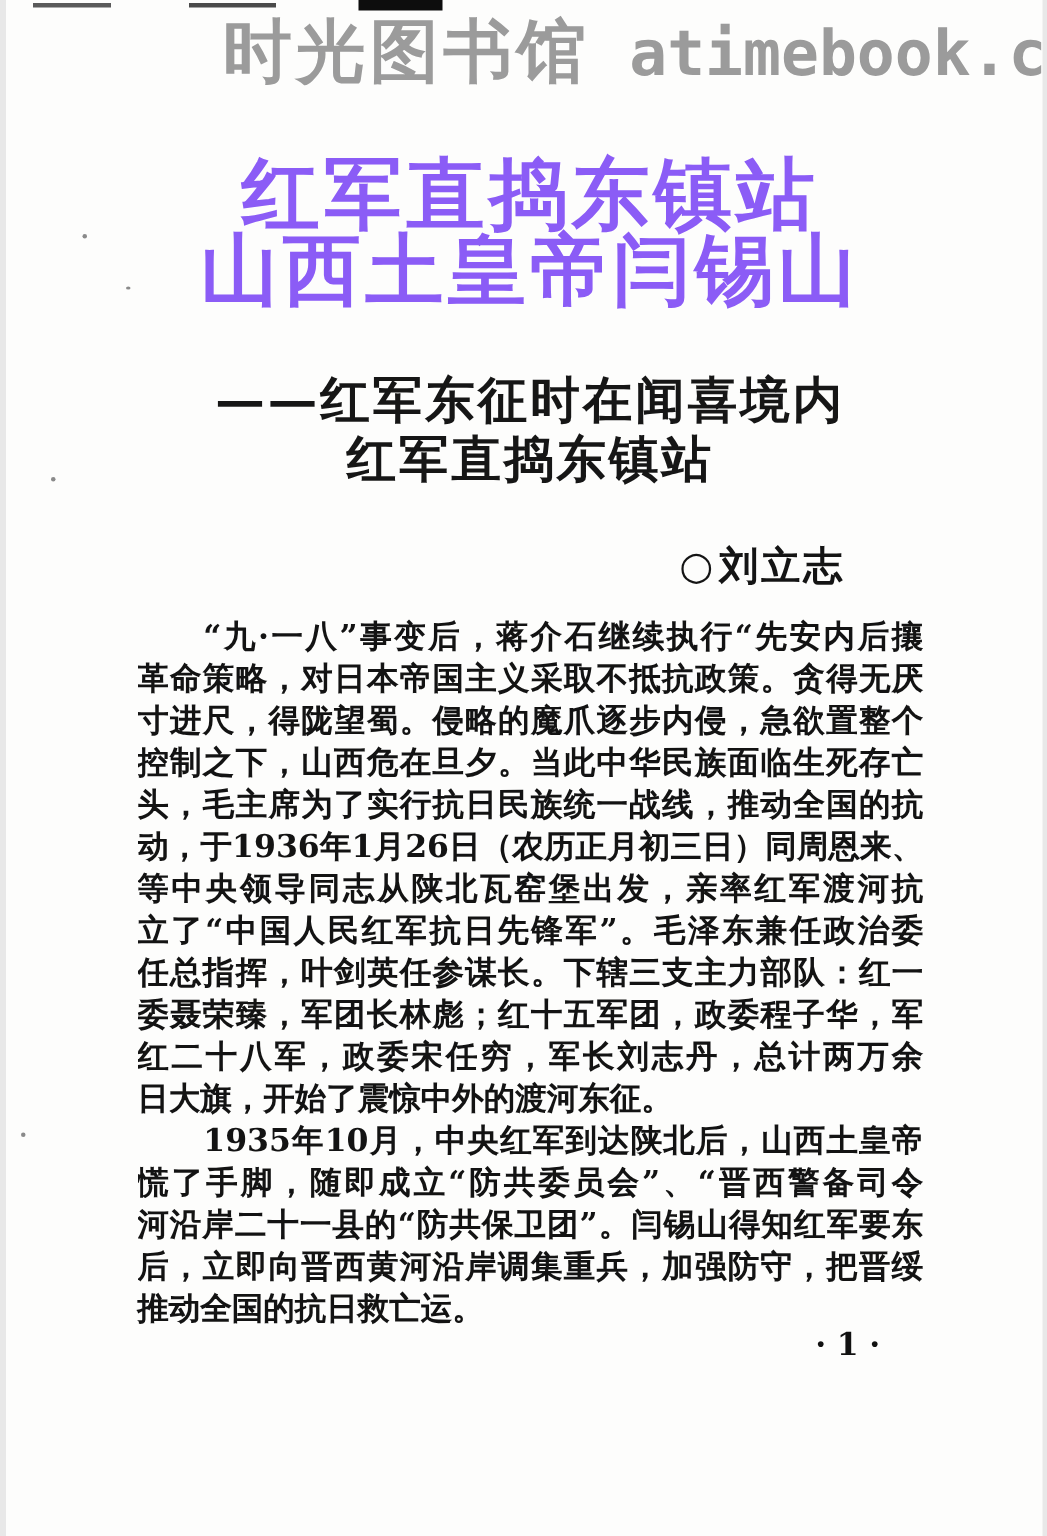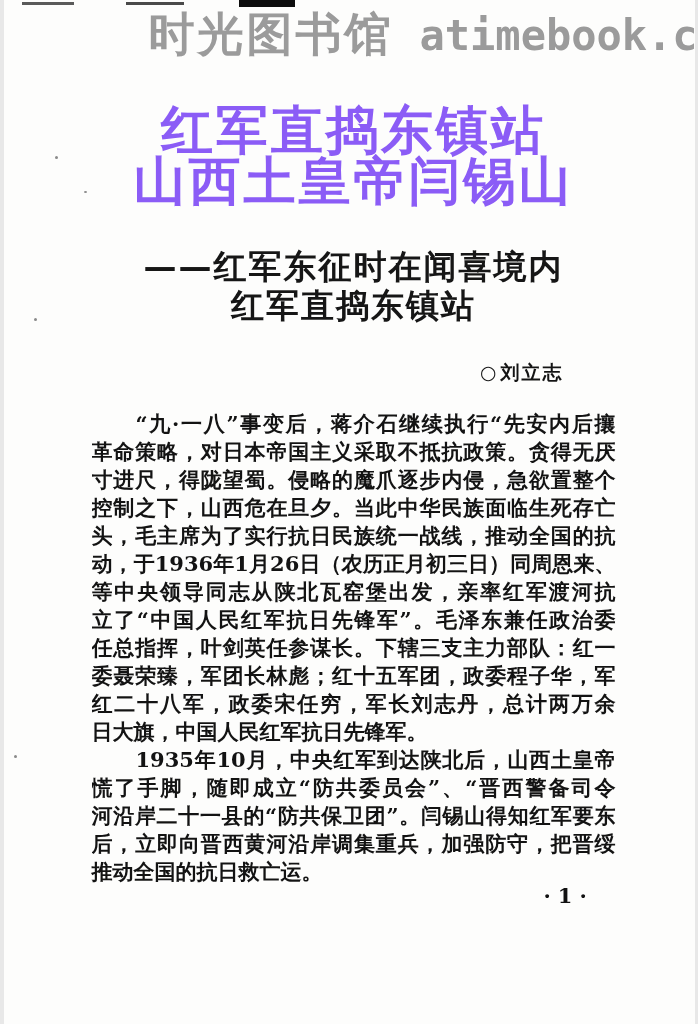--- a/index.html
+++ b/index.html
@@ -59,21 +59,21 @@
   .subtitle-block { top: 247px; text-align: center; }
   .subtitle-line {
     font-size: 33px;
     font-weight: 600;
     letter-spacing: 2px;
     line-height: 39px;
     color: #161616;
   }
 
   .author-block { top: 360px; text-align: right; padding-right: 52px; }
-  .author-line { font-size: 19px; font-weight: 600; letter-spacing: 2px; }
+  .author-line { font-size: 26px; font-weight: 600; letter-spacing: 2px; }
   .author-marker { font-weight: normal; margin-right: 2px; }
 
   .body-block { top: 410px; }
   .bline {
     font-size: 21px;
     font-weight: 600;
     line-height: 28px;
     height: 28px;
     white-space: nowrap;
     color: #131313;
@@ -133,21 +133,21 @@
     <div class="bline just">革命策略，对日本帝国主义采取不抵抗政策。贪得无厌的日寇得</div>
     <div class="bline just">寸进尺，得陇望蜀。侵略的魔爪逐步内侵，急欲置整个华北於其</div>
     <div class="bline just">控制之下，山西危在旦夕。当此中华民族面临生死存亡的紧急关</div>
     <div class="bline just">头，毛主席为了实行抗日民族统一战线，推动全国的抗日救亡运</div>
     <div class="bline just">动，于1936年1月26日（农历正月初三日）同周恩来、任弼时</div>
     <div class="bline just">等中央领导同志从陕北瓦窑堡出发，亲率红军渡河抗日。正式成</div>
     <div class="bline just">立了“中国人民红军抗日先锋军”。毛泽东兼任政治委员，彭德怀</div>
     <div class="bline just">任总指挥，叶剑英任参谋长。下辖三支主力部队：红一军团，政</div>
     <div class="bline just">委聂荣臻，军团长林彪；红十五军团，政委程子华，军长徐海东；</div>
     <div class="bline just">红二十八军，政委宋任穷，军长刘志丹，总计两万余人，高举抗</div>
-    <div class="bline">日大旗，中国人民红军抗日先锋军。</div>
+    <div class="bline">日大旗，开始了震惊中外的渡河东征。</div>
 
     <div class="bline just indent">1935年10月，中央红军到达陕北后，山西土皇帝闫锡山，就</div>
     <div class="bline just">慌了手脚，随即成立“防共委员会”、“晋西警备司令部”，筹建黄</div>
     <div class="bline just">河沿岸二十一县的“防共保卫团”。闫锡山得知红军要东渡的消息</div>
     <div class="bline just">后，立即向晋西黄河沿岸调集重兵，加强防守，把晋绥军所有七</div>
     <div class="bline">推动全国的抗日救亡运。</div>
   </div>
 
   <div class="footer-page">·1·</div>
 

